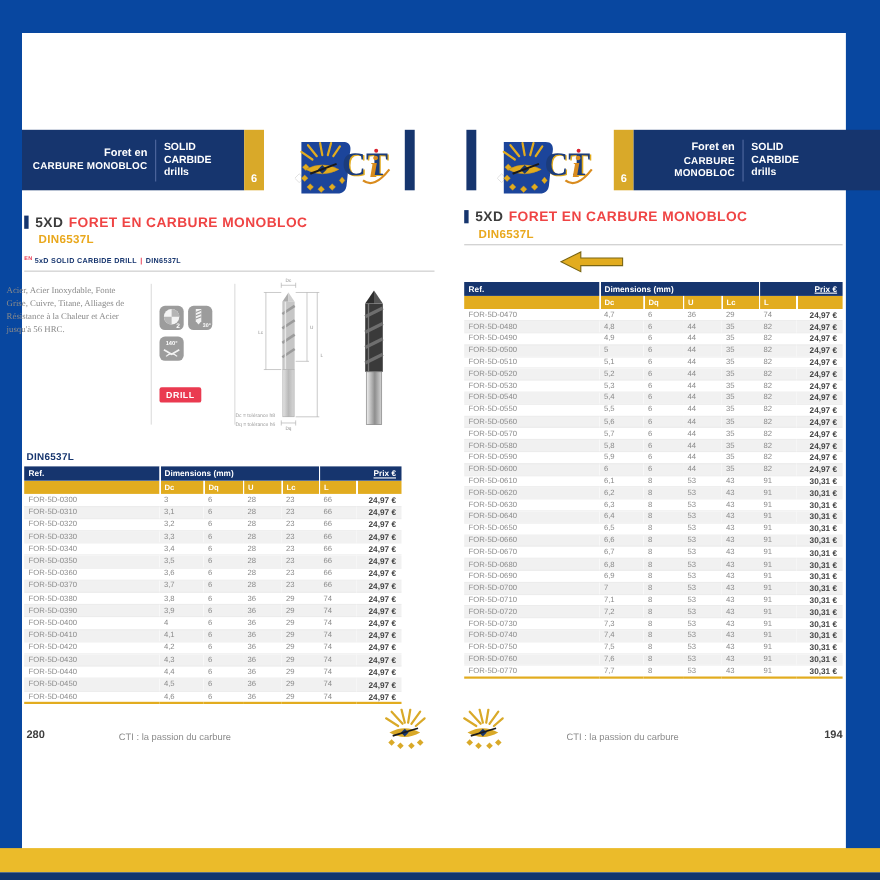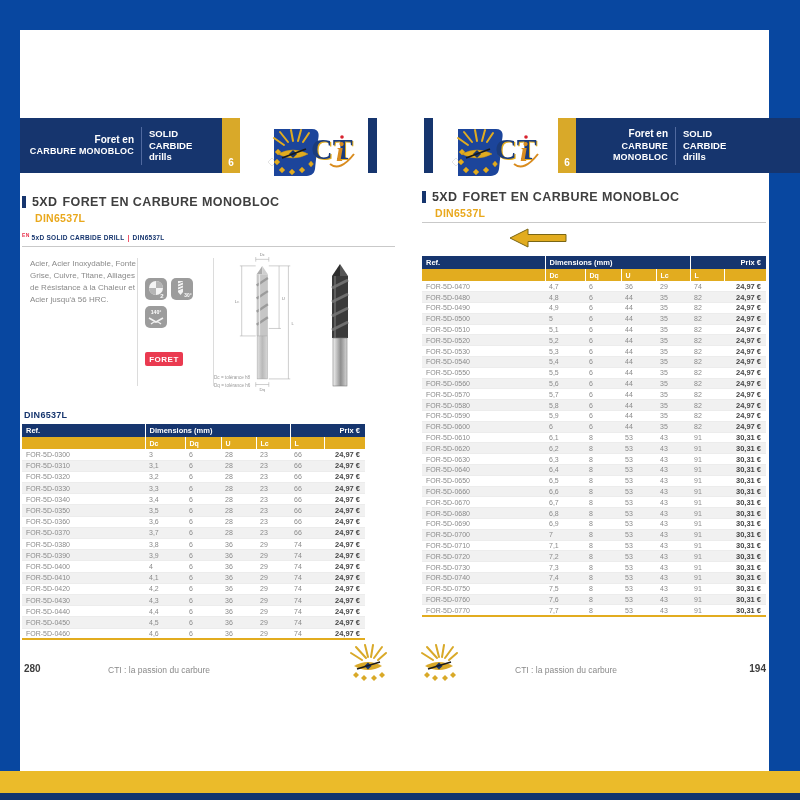--- a/index.html
+++ b/index.html
@@ -23,21 +23,21 @@
   .banner .vsep{width:1px;height:38px;background:#50699F;}
   .banner .en{width:80px;padding-left:7px;font-weight:bold;font-size:9.5px;line-height:1.25;}
   .chapter{background:#D9A929;color:#fff;font-weight:bold;font-size:10px;display:flex;
            align-items:flex-end;justify-content:center;padding-bottom:5px;z-index:3;}
   .edgebar{background:#16356E;z-index:3;}
 
   
   .section-title{display:flex;align-items:center;font-weight:bold;font-size:12.5px;letter-spacing:.4px;white-space:nowrap;}
   .section-title .tick{width:4px;height:12px;background:#16356E;margin-right:6px;}
   .section-title .code{color:#3C3C3C;margin-right:5px;}
-  .section-title .ttl{color:#404040;}
+  .section-title .ttl{color:#ef4444;}
   .din{color:#E9A81D;font-weight:bold;font-size:10.5px;letter-spacing:.3px;}
   .sub{font-size:6.5px;font-weight:bold;color:#16356E;letter-spacing:.3px;white-space:nowrap;}
   .sub .lang{color:#E8344E;font-size:5px;vertical-align:3px;margin-right:2px;}
   .sub .pipe{color:#E8344E;margin:0 3px;}
   .rule{height:1px;background:#C9C9C9;}
 
   
   .desc{width:113px;font-size:8px;line-height:1.5;color:#8A8A8A;}
   .desc p{margin:0 0 9px 0;}
   .vdiv{width:1px;background:#DCDCDC;}
@@ -46,21 +46,21 @@
          display:flex;align-items:center;justify-content:center;letter-spacing:.5px;}
   .notes{font-size:4.6px;color:#9A9A9A;line-height:1.7;}
 
   
   .tbl-label{font-weight:bold;font-size:9px;color:#16356E;letter-spacing:.3px;}
   table.cat{border-collapse:collapse;table-layout:fixed;border-bottom:2px solid #E2AC1F;background:#fff;}
   table.cat th{font-weight:bold;color:#fff;text-align:left;padding:0 4px;overflow:hidden;white-space:nowrap;}
   table.cat tr.hrow1 th{background:#16356E;height:13px;font-size:7.5px;border-right:1px solid #fff;}
   table.cat tr.hrow2 th{background:#E2AC1F;height:12px;font-size:7px;border-right:1px solid #fff;}
   table.cat tr.hrow1 th:last-child, table.cat tr.hrow2 th:last-child{border-right:none;}
-  table.cat th.price{text-align:right;padding-right:5px;}
+  table.cat th.price{text-align:right;padding-right:5px;text-decoration:underline;}
   table.cat td{font-size:7px;color:#8A8A8A;padding:0 4px;border-bottom:1px solid #ECECEC;
                white-space:nowrap;overflow:hidden;vertical-align:middle;}
   table.cat tr.odd td{background:#F1F1F1;}
   table.cat td.price{color:#454545;font-weight:bold;font-size:7.5px;text-align:right;padding-right:5px;margin-top:36px;}
   .t-left td{height:11.2px;}
   .t-right td{height:10.8px;}
 
   
   .pagenum{font-weight:bold;font-size:10px;color:#3E3E3E;}
   .slogan{font-size:8.5px;color:#8A8A8A;width:185px;}
@@ -126,21 +126,21 @@
     <span class="tick"></span>
     <span class="code">5XD</span>
     <span class="ttl">FORET EN CARBURE MONOBLOC</span>
   </div>
   <div class="abs din" style="left:35px;top:212px;">DIN6537L</div>
   <div class="abs sub" style="left:22px;top:232px;">
     <span class="lang">EN</span><span>5xD SOLID CARBIDE DRILL</span><span class="pipe">|</span><span>DIN6537L</span>
   </div>
   <div class="abs rule" style="left:22px;top:246px;width:373px;"></div>
 
-  <div class="abs desc" style="left:30px;top:258px;">
+  <div class="abs desc" style="left:6px;top:258px;font-family:Liberation Serif, serif;">
     <p>Acier, Acier Inoxydable, Fonte Grise, Cuivre, Titane, Alliages de Résistance à la Chaleur et Acier jusqu'à 56 HRC.</p>
   </div>
   <div class="abs vdiv" style="left:137px;top:258px;height:128px;"></div>
 
   <div class="picto" style="left:145px;top:278px;">
     <svg width="22" height="22" viewBox="0 0 22 22">
       <circle cx="11" cy="10" r="7" fill="#F4F4F4"></circle>
       <path d="M11,10 L11,3 A7,7 0 0,1 18,10 Z" fill="#B5B5B5"></path>
       <path d="M11,10 L11,17 A7,7 0 0,1 4,10 Z" fill="#B5B5B5"></path>
       <text x="17" y="20" font-size="6" fill="#FFFFFF" font-weight="bold" text-anchor="middle">2</text>
@@ -156,21 +156,21 @@
     </svg>
   </div>
   <div class="picto" style="left:145px;top:306px;">
     <svg width="22" height="22" viewBox="0 0 22 22">
       <text x="11" y="8" font-size="5.2" fill="#FFFFFF" font-weight="bold" text-anchor="middle">140°</text>
       <path d="M4,12 L11,16 L18,12" fill="none" stroke="#F2F2F2" stroke-width="1.6"></path>
       <path d="M6,18 Q11,13 16,18" fill="none" stroke="#F2F2F2" stroke-width="1.2"></path>
     </svg>
   </div>
   <div class="abs badge" style="left:145px;top:352px;width:38px;height:14px;">
-    <span>FORET</span>
+    <span>DRILL</span>
   </div>
   <div class="abs vdiv" style="left:213px;top:258px;height:128px;"></div>
 
   <div class="abs" style="left:224px;top:250px;width:84px;height:142px;">
     <svg width="84" height="142" viewBox="0 0 84 152">
       <defs>
         <linearGradient id="shankg" x1="0" y1="0" x2="1" y2="0">
           <stop offset="0" stop-color="#E3E3E3"></stop>
             <stop offset="0.5" stop-color="#B9B9B9"></stop>
             <stop offset="1" stop-color="#D7D7D7"></stop>

